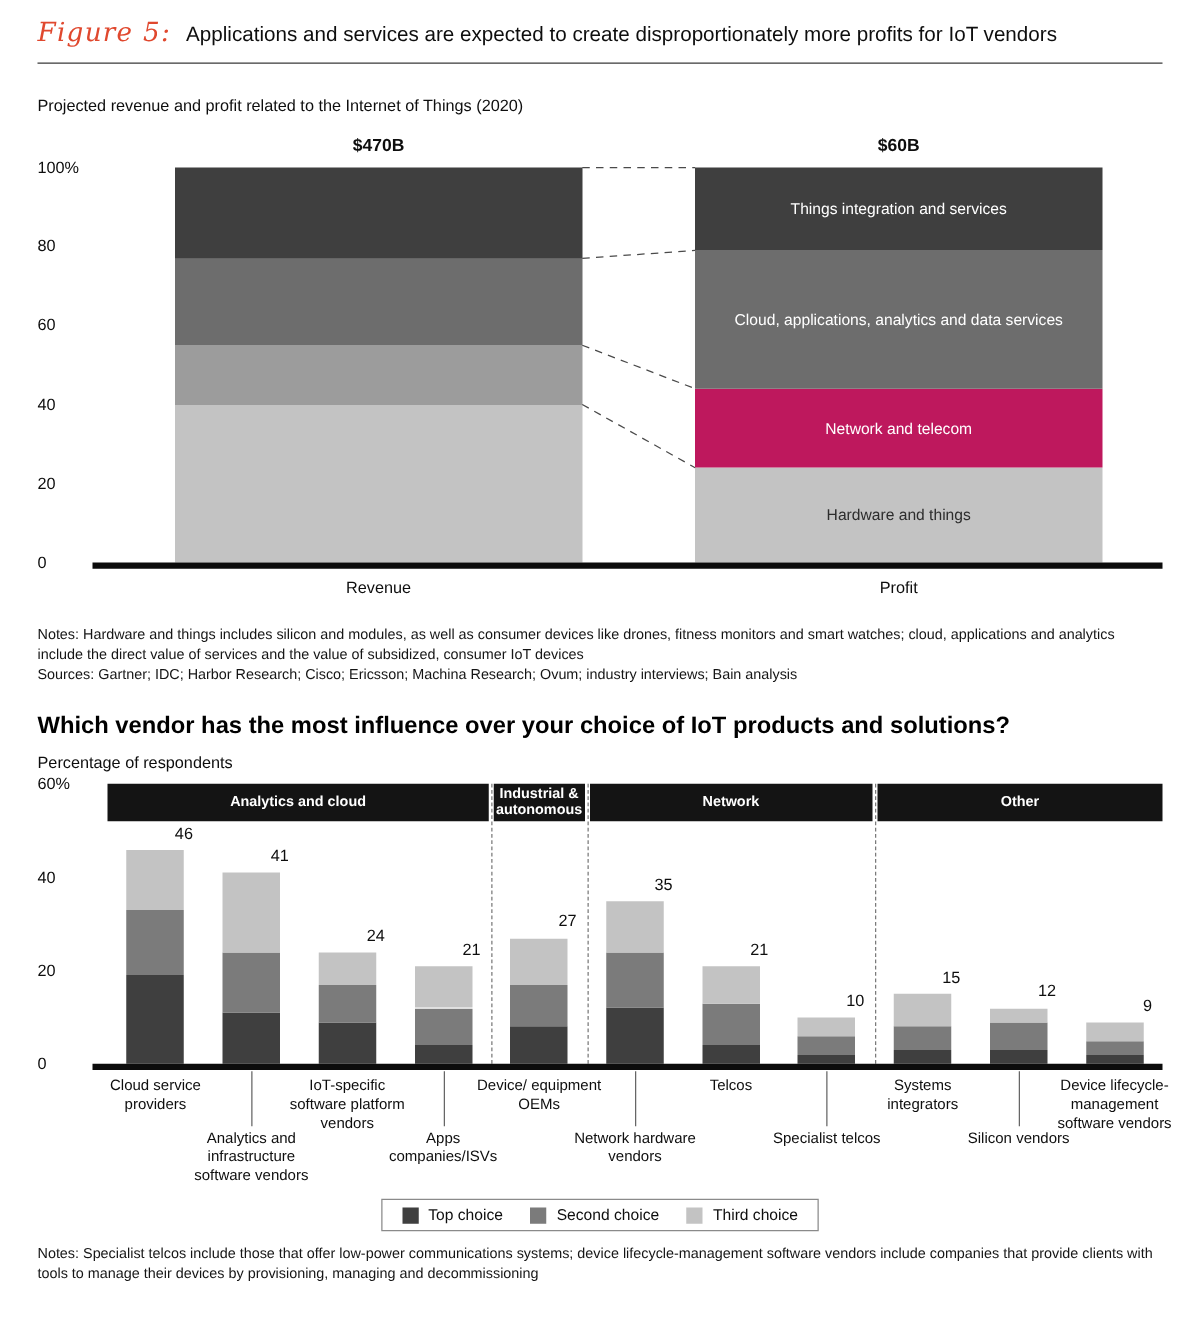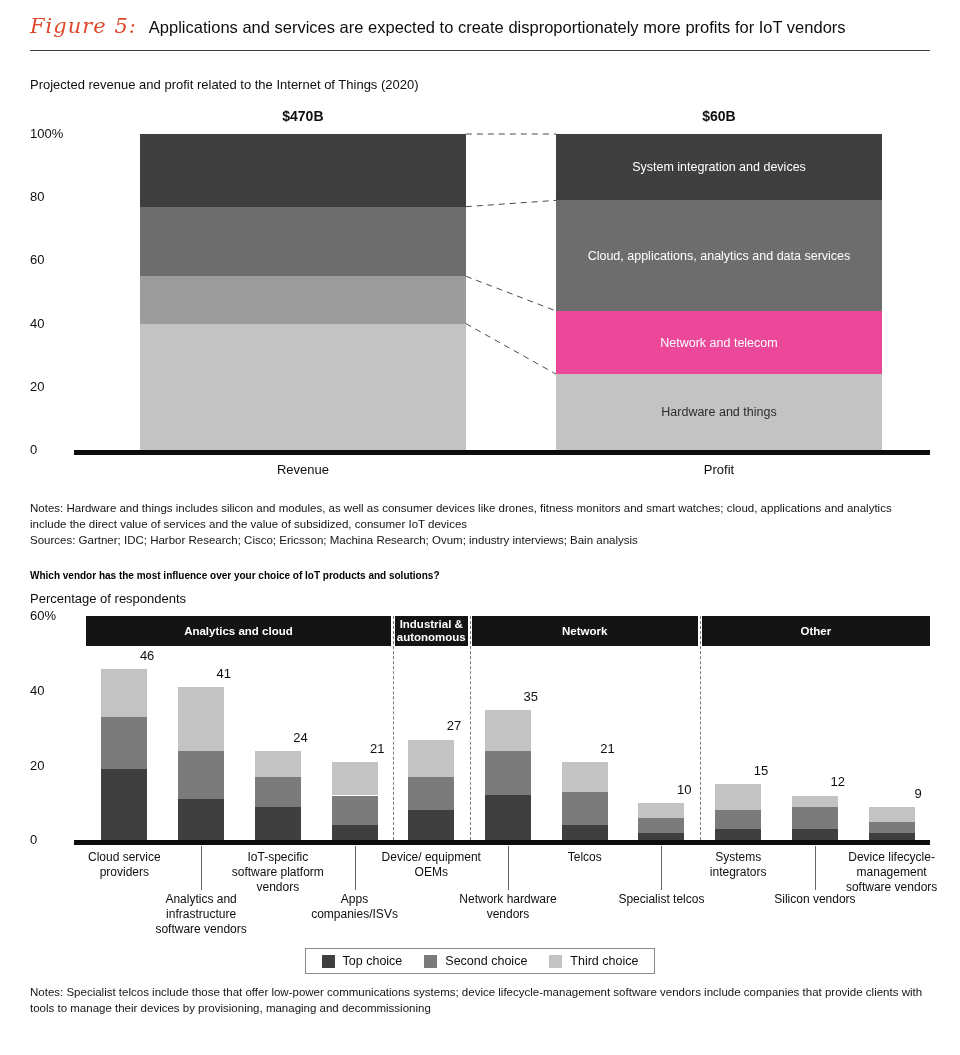--- a/index.html
+++ b/index.html
@@ -36,21 +36,21 @@
           line-height:1.15; padding:0 2px; }
   .gsep { position:absolute; top:0; width:0; border-left:1px dashed #7a7a7a; }
   .val { position:absolute; font-size:13px; color:#0e0e0e; text-align:right; }
   .xlab2 { position:absolute; font-size:12px; color:#0e0e0e; text-align:center; line-height:1.25; }
   .leader { position:absolute; width:1px; background:#666666; }
 
   .notes { font-size:11.5px; line-height:1.4; color:#151515; max-width:905px; }
   #c1-notes { margin-top:12px; }
   #c2-notes { margin-top:10px; }
 
-  .q-title { margin-top:22px; font-size:10px; font-weight:bold; color:#000000; }
+  .q-title { margin-top:22px; font-size:19px; font-weight:bold; color:#000000; }
   .c2-subtitle { margin-top:10px; font-size:13px; color:#0e0e0e; }
 
   .legend { display:flex; justify-content:center; margin-top:0; }
   .legend-box { display:inline-flex; gap:22px; border:1px solid #8a8a8a; padding:5px 16px; align-items:center; background:#ffffff; }
   .legend-item { display:flex; align-items:center; gap:8px; font-size:12.5px; color:#0e0e0e; }
   .swatch { width:13px; height:13px; display:inline-block; }
 </style>
 </head>
 <body>
 
@@ -75,28 +75,28 @@
           <div class="seg" style="bottom: 0px; height: 126.4px; background: rgb(195, 195, 195);"></div>
           <div class="seg" style="bottom: 126.4px; height: 47.4px; background: rgb(156, 156, 156);"></div>
           <div class="seg" style="bottom: 173.8px; height: 69.52px; background: rgb(109, 109, 109);"></div>
           <div class="seg" style="bottom: 243.32px; height: 72.68px; background: rgb(63, 63, 63);"></div>
         </div>
         <div class="bar-total" style="left: 6.4%; width: 38.6%; top: -26px;">$470B</div>
         <div class="bar" style="left: 55.7%; width: 38.6%; height: 316px;">
           <div class="seg" style="bottom: 0px; height: 75.84px; background: rgb(195, 195, 195);">
             <div class="seg-label" style="top: 50%; transform: translateY(-50%); color: rgb(45, 45, 45);">Hardware and things</div>
           </div>
-          <div class="seg" style="bottom: 75.84px; height: 63.2px; background: #ec4899;">
+          <div class="seg" style="bottom: 75.84px; height: 63.2px; background: #be185d;">
             <div class="seg-label" style="top: 50%; transform: translateY(-50%); color: rgb(255, 255, 255);">Network and telecom</div>
           </div>
           <div class="seg" style="bottom: 139.04px; height: 110.6px; background: rgb(109, 109, 109);">
             <div class="seg-label" style="top: 50%; transform: translateY(-50%); color: rgb(255, 255, 255);">Cloud, applications, analytics and data services</div>
           </div>
           <div class="seg" style="bottom: 249.64px; height: 66.36px; background: rgb(63, 63, 63);">
-            <div class="seg-label" style="top: 50%; transform: translateY(-50%); color: rgb(255, 255, 255);">System integration and devices</div>
+            <div class="seg-label" style="top: 50%; transform: translateY(-50%); color: rgb(255, 255, 255);">Things integration and services</div>
           </div>
         </div>
         <div class="bar-total" style="left: 55.7%; width: 38.6%; top: -26px;">$60B</div>
         <svg width="844" height="316" style="position: absolute; left: 0px; top: 0px; overflow: visible; pointer-events: none;">
           <line x1="379.8" y1="189.6" x2="470.10800000000006" y2="240.16" stroke="#4a4a4a" stroke-width="1" stroke-dasharray="6 5"></line>
           <line x1="379.8" y1="142.2" x2="470.10800000000006" y2="176.96" stroke="#4a4a4a" stroke-width="1" stroke-dasharray="6 5"></line>
           <line x1="379.8" y1="72.67999999999999" x2="470.10800000000006" y2="66.35999999999999" stroke="#4a4a4a" stroke-width="1" stroke-dasharray="6 5"></line>
           <line x1="379.8" y1="0" x2="470.10800000000006" y2="0" stroke="#4a4a4a" stroke-width="1" stroke-dasharray="6 5"></line>
         </svg>
       </div>

